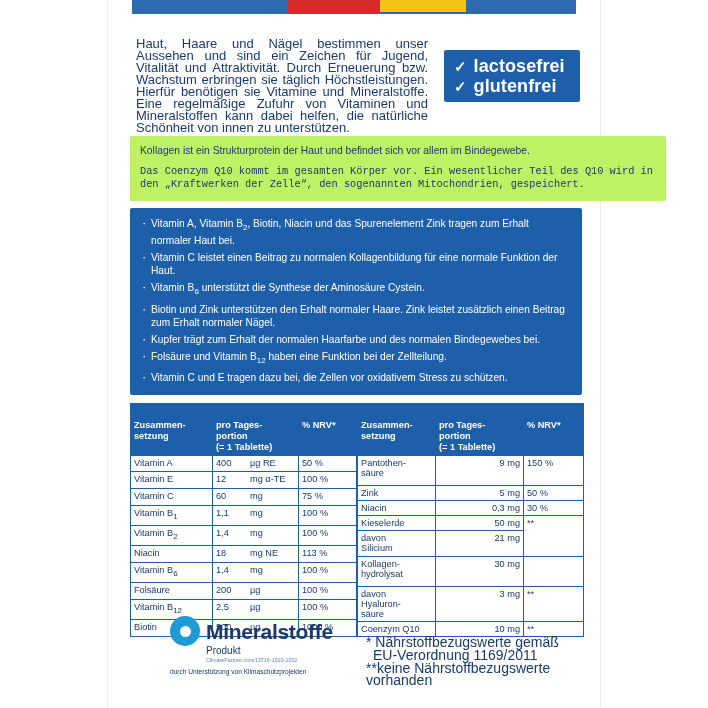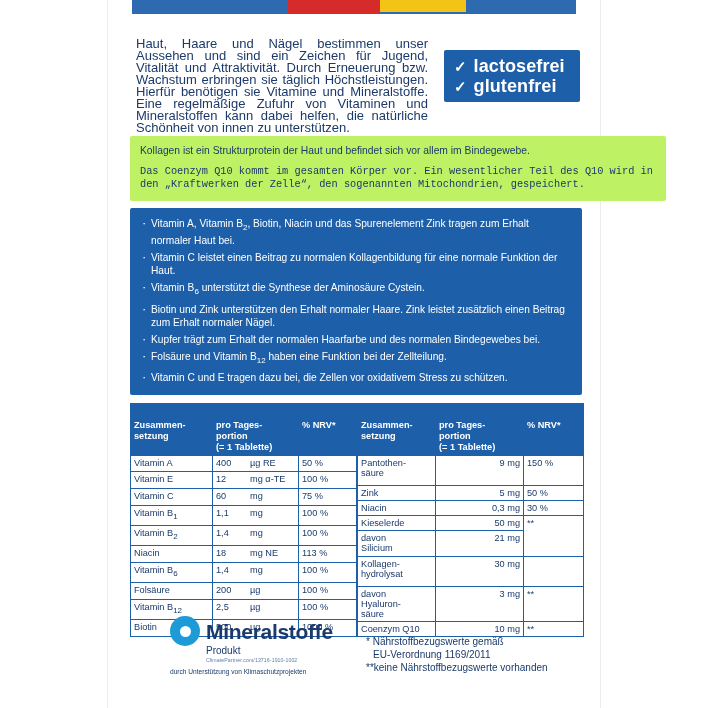--- a/index.html
+++ b/index.html
@@ -79,21 +79,21 @@
   .c-name2{width:78px;}
   .c-amt2{width:88px;text-align:center;}
   .c-nrv2{width:60px;text-align:left;}
   .amt-val{display:inline-block;width:30px;text-align:left;}
   .amt-unit{display:inline-block;padding-left:4px;}
   .cell-center{text-align:right;}
 
   
   .footnotes{
     position:absolute;left:366px;top:636px;width:216px;
-    font-size:10px;line-height:12px;color:#1b3a6b;
+    font-size:14px;line-height:12px;color:#1b3a6b;
   }
   .footnotes div{margin-bottom:1px;}
 
   
   .klima{position:absolute;left:170px;top:616px;width:190px;}
   .klima-top{display:flex;align-items:center;gap:6px;}
   .klima-circle{
     width:30px;height:30px;border-radius:50%;background:#1e9ad6;
     display:flex;align-items:center;justify-content:center;
   }

